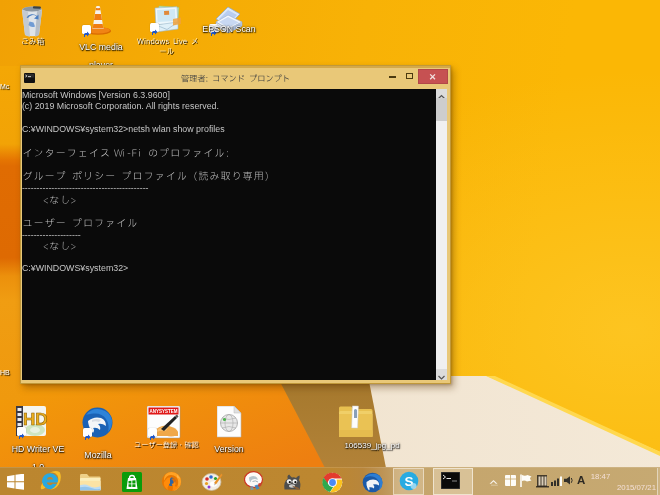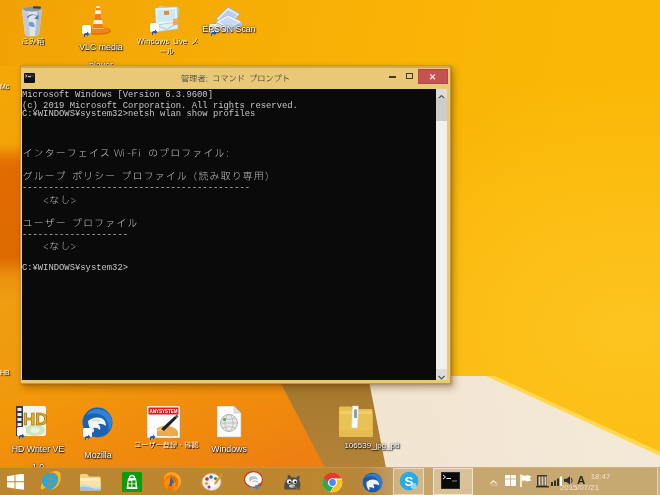--- a/index.html
+++ b/index.html
@@ -1,16 +1,16 @@
 <!DOCTYPE html>
 <html><head><meta charset="utf-8"><style>
 html,body{margin:0;padding:0}
 body{width:660px;height:495px;position:relative;overflow:hidden;font-family:"Liberation Sans",sans-serif}
 .abs{position:absolute}
-.cl{position:absolute;left:21.9px;font-family:Liberation Mono, monospace;font-size:8.85px;color:#c6c6c6;white-space:pre;letter-spacing:0px}
+.cl{position:absolute;left:21.9px;font-family:Liberation Sans, sans-serif;font-size:8.85px;color:#c6c6c6;white-space:pre;letter-spacing:0px}
 .lbl{position:absolute;color:#fff;font-size:8.8px;text-align:center;text-shadow:0.5px 1px 1.2px #000,0 0 2px rgba(0,0,0,.9);line-height:18px}
 </style></head><body>
 <div class="abs" style="left:0;top:0;width:660px;height:495px;background:radial-gradient(ellipse 500px 360px at 630px 330px,rgba(255,210,60,.50),rgba(255,210,60,0) 72%),linear-gradient(99deg,#f1a105 0%,#f5ab05 25%,#f8b206 50%,#fbb705 78%,#fbb705 100%)"></div>
 <div class="abs" style="left:0;top:330px;width:400px;height:140px;background:linear-gradient(to bottom right,#f4a406,#ee7f10 85%);-webkit-mask-image:linear-gradient(to bottom,transparent 0,#000 55px)"></div>
 <div class="abs" style="left:270px;top:376px;width:125px;height:92px;clip-path:polygon(7px 0,98px 0,119px 92px,55px 92px);background:linear-gradient(to bottom,#a5782c,#b28238)"></div>
 <div class="abs" style="left:0px;top:376px;width:660px;height:92px;clip-path:polygon(368px 0,487px 0,660px 76px,660px 92px,386px 92px);background:linear-gradient(80deg,#eedfc8,#f4e9d8)"></div>
 <div class="abs" style="left:480px;top:376px;width:200px;height:90px;clip-path:polygon(6px 0,15px 0,189px 80px,180px 80px);background:#ffd850"></div>
 <div class="abs" style="left:0;top:66px;width:20px;height:334px;background:linear-gradient(to bottom,#f4a705 0px,#f2a306 78px,#e57502 94px,#e06c02 100px,#de6a02 192px,#ec900c 210px,#f09d12 235px,#ef990e 334px)"></div>
 <div class="abs" style="left:0;top:83px;color:#fff;font-size:7px;text-shadow:1px 1px 1px #000">Mc</div>
 <div class="abs" style="left:0;top:369px;color:#fff;font-size:7px;text-shadow:1px 1px 1px #000">HB</div>
@@ -119,21 +119,21 @@
 <svg class="abs" style="left:217px;top:406px" width="26" height="32">
 <path d="M0 0 L17 0 L24 7 L24 31 L0 31 Z" fill="#fdfdfd" stroke="#b8b8b8" stroke-width=".6"></path>
 <path d="M17 0 L17 7 L24 7 Z" fill="#e0e0e0" stroke="#b8b8b8" stroke-width=".5"></path>
 <circle cx="12" cy="17" r="8.5" fill="#e8e8e8" stroke="#9a9a9a" stroke-width=".7"></circle>
 <ellipse cx="12" cy="17" rx="4" ry="8.5" fill="none" stroke="#aaa" stroke-width=".6"></ellipse>
 <line x1="3.5" y1="17" x2="20.5" y2="17" stroke="#aaa" stroke-width=".6"></line>
 <path d="M5 12 Q12 15 19 12" fill="none" stroke="#aaa" stroke-width=".6"></path>
 <path d="M5 22 Q12 19 19 22" fill="none" stroke="#aaa" stroke-width=".6"></path>
 <circle cx="7.5" cy="13.5" r="1.6" fill="#4ab54a"></circle>
 </svg>
-<div class="lbl" style="left:199px;top:439.5px;width:60px">Windows</div>
+<div class="lbl" style="left:199px;top:439.5px;width:60px">Version</div>
 <svg class="abs" style="left:338px;top:404px" width="38" height="36">
 <path d="M1 4 Q1 2.5 2.5 2.5 L13 2.5 L15.5 5 L33 5 Q34.5 5 34.5 6.5 L34.5 8 L1 8 Z" fill="#e8c050"></path>
 <rect x="1" y="7" width="33.5" height="26" rx="1.5" fill="#f0cf68"></rect>
 <path d="M1 10 L34.5 10 L34.5 33 L1 33 Z" fill="#eac254"></path>
 <path d="M14 2 L20 2 L20 24 L14 24 Z" fill="#fdfdfd" stroke="#ccc" stroke-width=".5" transform="rotate(2 17 13)"></path>
 <path d="M16 6 Q17.5 4 19 6 L19 14 L16 14 Z" fill="#8aa0b8"></path>
 <rect x="1" y="26" width="33.5" height="7" rx="1.5" fill="#e6bc4e"></rect>
 </svg>
 <div class="lbl" style="left:342px;top:437px;width:60px;font-size:8px">106539_jpg_pd</div>
 <div class="abs" style="left:19.5px;top:64.5px;width:429px;height:317.5px;
@@ -160,21 +160,21 @@
 <div class="abs" style="left:0;top:0;width:11px;height:11px;background:#dcdcdc"><svg width="11" height="11">
         <path d="M2.5 6.5 L5.5 3.5 L8.5 6.5" stroke="#555" stroke-width="1.2" fill="none"></path>
       </svg></div>
 <div class="abs" style="left:0;top:9px;width:11px;height:23px;background:#cdcdcd"></div>
 <div class="abs" style="left:0;top:280px;width:11px;height:11px;background:#dcdcdc"><svg width="11" height="11">
         <path d="M2.5 4 L5.5 7 L8.5 4" stroke="#555" stroke-width="1.2" fill="none"></path>
       </svg></div>
 </div>
 <div class="cl" style="top:89.5px">Microsoft Windows [Version 6.3.9600]</div>
 <div class="cl" style="top:101.2px">(c) 2019 Microsoft Corporation. All rights reserved.</div>
-<div class="cl" style="top:109px">C:¥WINDOWS¥system32&gt;netsh wlan show profiles</div>
+<div class="cl" style="top:124px">C:¥WINDOWS¥system32&gt;netsh wlan show profiles</div>
 <div class="cl" style="top:183.3px">-------------------------------------------</div>
 <div class="cl" style="top:230.1px">--------------------</div>
 <div class="cl" style="top:263px">C:¥WINDOWS¥system32&gt;</div>
 <svg style="position:absolute;left:21.9px;top:147.7px;overflow:visible" width="210" height="14">
     <path transform="translate(0,8.6)" d="M9.1 -7.2Q7.8 -5.9 6.3 -4.9V0.3H5.7V-4.6Q3.9 -3.4 1.9 -2.7L1.7 -3.2Q3.6 -3.9 5.5 -5.0Q7.3 -6.2 8.7 -7.6Z M16.2 -5.1Q14.8 -6.0 13.2 -6.8L13.4 -7.2Q15.1 -6.4 16.5 -5.5ZM13.3 -0.7Q15.0 -1.1 16.2 -1.7Q17.4 -2.4 18.3 -3.4Q19.2 -4.4 19.9 -6.0L20.3 -5.7Q19.4 -3.3 17.7 -2.0Q16.0 -0.7 13.4 -0.2Z M31.1 -6.4Q30.9 -3.9 29.4 -2.2Q27.9 -0.5 25.3 0.2L25.1 -0.3Q27.4 -0.9 28.7 -2.3Q27.6 -3.3 26.3 -4.1L26.6 -4.5Q27.7 -3.8 29.1 -2.7Q30.2 -4.1 30.5 -5.9H26.4Q25.5 -4.6 24.2 -3.6L23.9 -4.0Q25.9 -5.5 26.9 -7.8L27.4 -7.7Q27.2 -7.1 26.8 -6.4Z M42.6 -3.5H34.8V-4.0H42.6Z M46.2 -6.9H52.9Q52.9 -5.0 52.4 -3.7Q51.8 -2.3 50.7 -1.4Q49.6 -0.5 47.9 0.0L47.6 -0.5Q49.2 -1.0 50.2 -1.7Q51.2 -2.5 51.7 -3.7Q52.2 -4.8 52.3 -6.4H46.2Z M64.1 -0.2H57.5V-0.7H60.4V-4.8H57.8V-5.3H63.8V-4.8H61.0V-0.7H64.1Z M75.4 -7.2Q74.1 -5.9 72.6 -4.9V0.3H72.0V-4.6Q70.2 -3.4 68.2 -2.7L68.0 -3.2Q69.9 -3.9 71.8 -5.0Q73.6 -6.2 75.0 -7.6Z M86.4 -0.1Q84.9 -1.6 83.4 -2.7Q82.6 -1.9 81.6 -1.2Q80.6 -0.5 79.4 -0.1L79.1 -0.6Q81.5 -1.5 83.0 -3.0Q84.5 -4.6 84.9 -6.5H79.8V-7.0H85.5Q85.5 -6.8 85.4 -6.3Q85.0 -4.5 83.8 -3.1Q85.4 -1.9 86.8 -0.5Z M94.6 0.0H93.9L92.1 -7.2H92.7L94.3 -0.7H94.3L96.0 -7.2H96.7L98.4 -0.7H98.5L100.0 -7.2H100.6L98.8 0.0H98.1L96.4 -6.5H96.3Z M101.3 -7.1V-7.2Q101.3 -7.3 101.4 -7.4Q101.5 -7.5 101.7 -7.5Q101.9 -7.5 102.0 -7.4Q102.1 -7.3 102.1 -7.2V-7.1Q102.1 -6.9 102.0 -6.8Q101.9 -6.7 101.7 -6.7Q101.5 -6.7 101.4 -6.8Q101.3 -6.9 101.3 -7.1ZM101.9 0.0H101.4V-5.3H101.9Z M108.3 -2.8H105.7V-3.4H108.3Z M111.1 -3.4V0.0H110.5V-7.2H114.6V-6.7H111.1V-3.9H114.3V-3.4Z M117.2 -7.1V-7.2Q117.2 -7.3 117.3 -7.4Q117.4 -7.5 117.6 -7.5Q117.8 -7.5 117.9 -7.4Q118.0 -7.3 118.0 -7.2V-7.1Q118.0 -6.9 117.9 -6.8Q117.8 -6.7 117.6 -6.7Q117.4 -6.7 117.3 -6.8Q117.2 -6.9 117.2 -7.1ZM117.9 0.0H117.3V-5.3H117.9Z M135.1 -3.7Q135.1 -2.1 134.1 -1.2Q133.2 -0.3 131.4 -0.0L131.3 -0.6Q132.9 -0.8 133.7 -1.5Q134.5 -2.3 134.5 -3.7Q134.5 -4.5 134.2 -5.2Q133.8 -5.8 133.1 -6.2Q132.4 -6.6 131.5 -6.6Q131.2 -3.6 130.6 -2.2Q129.9 -0.8 129.0 -0.8Q128.5 -0.8 128.1 -1.0Q127.6 -1.3 127.4 -1.9Q127.1 -2.4 127.1 -3.1Q127.1 -4.3 127.7 -5.2Q128.2 -6.1 129.1 -6.6Q130.1 -7.1 131.2 -7.1Q132.3 -7.1 133.2 -6.7Q134.1 -6.3 134.6 -5.5Q135.1 -4.7 135.1 -3.7ZM131.0 -6.6Q130.0 -6.6 129.3 -6.1Q128.5 -5.7 128.1 -4.9Q127.7 -4.1 127.7 -3.1Q127.7 -2.6 127.8 -2.1Q128.0 -1.7 128.3 -1.5Q128.6 -1.3 128.9 -1.3Q129.6 -1.3 130.2 -2.6Q130.7 -3.9 131.0 -6.6Z M146.7 -7.1Q146.7 -6.6 146.4 -6.3Q146.1 -6.0 145.5 -6.0Q145.3 -6.0 145.1 -6.1Q144.8 -3.6 143.6 -2.1Q142.4 -0.6 140.0 0.2L139.8 -0.4Q141.4 -0.9 142.4 -1.6Q143.4 -2.4 143.9 -3.5Q144.4 -4.7 144.5 -6.3H138.4V-6.8H144.4Q144.4 -6.9 144.4 -7.1Q144.4 -7.6 144.7 -8.0Q145.0 -8.3 145.5 -8.3Q146.1 -8.3 146.4 -8.0Q146.7 -7.6 146.7 -7.1ZM146.3 -7.2Q146.3 -7.5 146.1 -7.7Q145.9 -7.9 145.5 -7.9Q145.2 -7.9 145.0 -7.7Q144.8 -7.5 144.8 -7.2V-7.1Q144.8 -6.8 145.0 -6.6Q145.2 -6.4 145.5 -6.4Q145.9 -6.4 146.1 -6.6Q146.3 -6.8 146.3 -7.1Z M150.4 0.0H149.8V-6.9H156.6V0.0H156.0V-0.9H150.4ZM150.4 -6.4V-1.4H156.0V-6.4Z M160.7 -6.9H167.5Q167.4 -5.0 166.9 -3.7Q166.4 -2.3 165.3 -1.4Q164.2 -0.5 162.4 0.0L162.2 -0.5Q163.8 -1.0 164.8 -1.7Q165.8 -2.5 166.3 -3.7Q166.8 -4.8 166.9 -6.4H160.7Z M175.7 -2.7Q176.5 -3.1 177.0 -3.6Q177.6 -4.2 177.8 -4.8H172.2V-5.3H178.4L178.4 -4.9Q178.1 -4.1 177.5 -3.4Q176.9 -2.7 176.0 -2.2ZM172.6 0.1Q173.4 -0.2 173.9 -0.6Q174.4 -1.0 174.6 -1.5Q174.8 -2.0 174.8 -2.7V-3.9H175.3V-2.7Q175.3 -1.5 174.7 -0.7Q174.2 0.0 172.9 0.6Z M189.9 -7.2Q188.7 -5.9 187.1 -4.9V0.3H186.5V-4.6Q184.7 -3.4 182.7 -2.7L182.5 -3.2Q184.4 -3.9 186.3 -5.0Q188.2 -6.2 189.5 -7.6Z M201.6 -3.9Q201.1 -2.4 200.2 -1.4Q199.4 -0.4 198.3 0.1H197.8V-7.5H198.3V-0.5Q200.2 -1.5 201.1 -4.1ZM195.4 -7.5H195.9V-4.5Q195.9 -2.8 195.4 -1.7Q194.9 -0.6 193.7 0.2L193.4 -0.2Q194.4 -1.0 194.9 -2.0Q195.4 -2.9 195.4 -4.5Z M205.1 -4.8V-4.9Q205.1 -5.1 205.2 -5.2Q205.3 -5.4 205.6 -5.4Q205.8 -5.4 205.9 -5.2Q206.0 -5.1 206.0 -4.9V-4.8Q206.0 -4.6 205.9 -4.5Q205.8 -4.4 205.6 -4.4Q205.3 -4.4 205.2 -4.5Q205.1 -4.6 205.1 -4.8ZM205.1 -0.4V-0.5Q205.1 -0.7 205.2 -0.8Q205.3 -0.9 205.6 -0.9Q205.8 -0.9 205.9 -0.8Q206.0 -0.7 206.0 -0.5V-0.4Q206.0 -0.1 205.9 -0.0Q205.8 0.1 205.6 0.1Q205.3 0.1 205.2 -0.0Q205.1 -0.1 205.1 -0.4Z" fill="#c6c6c6"></path>
   </svg>
 <svg style="position:absolute;left:21.9px;top:171.14000000000001px;overflow:visible" width="250" height="14">
     <path transform="translate(0,8.6)" d="M9.3 -8.2Q9.9 -7.3 10.2 -6.5L9.8 -6.3Q9.4 -7.3 8.9 -8.0ZM8.2 -7.8Q8.8 -6.9 9.1 -6.2L8.7 -6.0L8.6 -6.1Q8.4 -3.7 6.9 -2.1Q5.4 -0.4 3.0 0.3L2.7 -0.2Q5.0 -0.8 6.4 -2.3Q7.7 -3.7 8.0 -5.8H4.1Q3.3 -4.5 1.9 -3.5L1.5 -3.9Q3.6 -5.4 4.6 -7.7L5.1 -7.5Q4.8 -6.9 4.4 -6.3H8.5Q8.2 -7.1 7.8 -7.7Z M20.7 -3.9Q20.3 -2.4 19.4 -1.4Q18.6 -0.4 17.5 0.1H17.0V-7.5H17.5V-0.5Q19.4 -1.5 20.3 -4.1ZM14.6 -7.5H15.1V-4.5Q15.1 -2.8 14.6 -1.7Q14.0 -0.6 12.9 0.2L12.6 -0.2Q13.6 -1.0 14.1 -2.0Q14.6 -2.9 14.6 -4.5Z M31.5 -3.5H23.7V-4.0H31.5Z M43.2 -7.1Q43.2 -6.6 42.9 -6.3Q42.6 -6.0 42.1 -6.0Q41.8 -6.0 41.6 -6.1Q41.4 -3.6 40.2 -2.1Q39.0 -0.6 36.6 0.2L36.3 -0.4Q37.9 -0.9 38.9 -1.6Q39.9 -2.4 40.4 -3.5Q40.9 -4.7 41.1 -6.3H34.9V-6.8H41.0Q40.9 -6.9 40.9 -7.1Q40.9 -7.6 41.2 -8.0Q41.5 -8.3 42.1 -8.3Q42.6 -8.3 42.9 -8.0Q43.2 -7.6 43.2 -7.1ZM42.8 -7.2Q42.8 -7.5 42.6 -7.7Q42.4 -7.9 42.1 -7.9Q41.7 -7.9 41.5 -7.7Q41.3 -7.5 41.3 -7.2V-7.1Q41.3 -6.8 41.5 -6.6Q41.7 -6.4 42.1 -6.4Q42.4 -6.4 42.6 -6.6Q42.8 -6.8 42.8 -7.1Z M57.3 -7.4Q57.3 -7.9 57.6 -8.2Q58.0 -8.5 58.5 -8.5Q59.0 -8.5 59.3 -8.2Q59.7 -7.9 59.7 -7.4Q59.7 -6.9 59.3 -6.6Q59.0 -6.2 58.5 -6.2Q58.0 -6.2 57.6 -6.6Q57.3 -6.9 57.3 -7.4ZM59.2 -7.3V-7.4Q59.2 -7.8 59.0 -7.9Q58.8 -8.1 58.5 -8.1Q58.1 -8.1 57.9 -7.9Q57.7 -7.8 57.7 -7.4V-7.3Q57.7 -7.0 57.9 -6.8Q58.1 -6.6 58.5 -6.6Q58.8 -6.6 59.0 -6.8Q59.2 -7.0 59.2 -7.3ZM53.2 0.3 53.0 -0.2H54.7V-5.5H51.1V-6.0H54.7V-7.6H55.2V-6.0H58.6V-5.5H55.2V-0.3Q55.2 0.0 55.0 0.1Q54.9 0.3 54.6 0.3ZM50.8 -1.0Q51.4 -1.7 51.8 -2.6Q52.2 -3.5 52.4 -4.4L52.9 -4.2Q52.7 -3.3 52.3 -2.4Q51.9 -1.5 51.3 -0.7ZM58.5 -0.7Q57.6 -2.2 56.9 -4.2L57.5 -4.4Q58.0 -2.5 59.0 -1.0Z M64.5 -0.4Q65.8 -0.7 66.6 -1.2Q67.4 -1.6 67.8 -2.4Q68.1 -3.1 68.1 -4.3V-7.5H68.7V-4.3Q68.7 -3.0 68.3 -2.1Q67.8 -1.3 67.0 -0.7Q66.1 -0.2 64.8 0.1ZM63.8 -2.9H63.3V-7.5H63.8Z M77.1 -5.9Q76.5 -6.3 75.7 -6.6Q74.9 -6.9 74.2 -7.1L74.4 -7.6Q75.1 -7.4 75.9 -7.1Q76.6 -6.7 77.4 -6.4ZM73.9 -0.6Q75.6 -0.8 76.8 -1.4Q78.1 -2.1 79.0 -3.1Q79.9 -4.2 80.6 -5.8L81.1 -5.4Q80.0 -3.0 78.3 -1.7Q76.6 -0.4 74.0 -0.0ZM76.4 -3.4Q74.7 -4.3 73.4 -4.6L73.6 -5.1Q74.3 -4.9 75.1 -4.6Q75.9 -4.3 76.6 -3.9Z M92.1 -3.5H84.3V-4.0H92.1Z M109.1 -7.1Q109.1 -6.6 108.8 -6.3Q108.5 -6.0 107.9 -6.0Q107.7 -6.0 107.5 -6.1Q107.2 -3.6 106.0 -2.1Q104.8 -0.6 102.4 0.2L102.2 -0.4Q103.8 -0.9 104.8 -1.6Q105.8 -2.4 106.3 -3.5Q106.8 -4.7 106.9 -6.3H100.8V-6.8H106.8Q106.8 -6.9 106.8 -7.1Q106.8 -7.6 107.1 -8.0Q107.4 -8.3 107.9 -8.3Q108.5 -8.3 108.8 -8.0Q109.1 -7.6 109.1 -7.1ZM108.7 -7.2Q108.7 -7.5 108.5 -7.7Q108.3 -7.9 107.9 -7.9Q107.6 -7.9 107.4 -7.7Q107.2 -7.5 107.2 -7.2V-7.1Q107.2 -6.8 107.4 -6.6Q107.6 -6.4 107.9 -6.4Q108.3 -6.4 108.5 -6.6Q108.7 -6.8 108.7 -7.1Z M112.8 0.0H112.2V-6.9H119.0V0.0H118.4V-0.9H112.8ZM112.8 -6.4V-1.4H118.4V-6.4Z M123.1 -6.9H129.9Q129.8 -5.0 129.3 -3.7Q128.8 -2.3 127.7 -1.4Q126.6 -0.5 124.8 0.0L124.6 -0.5Q126.2 -1.0 127.2 -1.7Q128.2 -2.5 128.7 -3.7Q129.2 -4.8 129.3 -6.4H123.1Z M138.1 -2.7Q138.9 -3.1 139.4 -3.6Q140.0 -4.2 140.2 -4.8H134.6V-5.3H140.8L140.8 -4.9Q140.5 -4.1 139.9 -3.4Q139.3 -2.7 138.4 -2.2ZM135.0 0.1Q135.8 -0.2 136.3 -0.6Q136.8 -1.0 137.0 -1.5Q137.2 -2.0 137.2 -2.7V-3.9H137.7V-2.7Q137.7 -1.5 137.1 -0.7Q136.6 0.0 135.3 0.6Z M152.3 -7.2Q151.1 -5.9 149.5 -4.9V0.3H148.9V-4.6Q147.1 -3.4 145.1 -2.7L144.9 -3.2Q146.8 -3.9 148.7 -5.0Q150.6 -6.2 151.9 -7.6Z M164.0 -3.9Q163.5 -2.4 162.6 -1.4Q161.8 -0.4 160.7 0.1H160.2V-7.5H160.7V-0.5Q162.6 -1.5 163.5 -4.1ZM157.8 -7.5H158.3V-4.5Q158.3 -2.8 157.8 -1.7Q157.3 -0.6 156.1 0.2L155.8 -0.2Q156.8 -1.0 157.3 -2.0Q157.8 -2.9 157.8 -4.5Z M174.4 -7.8H174.9Q174.4 -7.4 174.0 -6.7Q173.5 -6.0 173.3 -5.2Q173.0 -4.3 173.0 -3.5V-2.9Q173.0 -2.1 173.3 -1.3Q173.5 -0.5 174.0 0.2Q174.4 0.9 174.9 1.4H174.4Q173.6 0.7 173.0 -0.5Q172.5 -1.8 172.5 -3.2Q172.5 -4.7 173.0 -5.9Q173.6 -7.1 174.4 -7.8Z M180.6 -5.5H182.8V-6.7H180.5V-7.1H182.8V-8.2H183.2V-7.1H185.7V-6.7H183.2V-5.5H185.5V-5.1H180.6ZM177.3 -7.9H179.9V-7.4H177.3ZM177.0 -6.5H180.2V-6.0H177.0ZM179.9 -4.7H177.4V-5.1H179.9ZM185.1 -3.8H180.9V-2.5H180.5V-4.2H185.6V-2.5H185.1ZM179.9 -3.4H177.4V-3.8H179.9ZM182.0 -3.1H182.4V-2.9Q182.4 -1.5 181.9 -0.6Q181.4 0.2 180.3 0.8L180.1 0.4Q181.1 -0.1 181.5 -0.9Q182.0 -1.6 182.0 -2.9ZM185.4 -1.4 185.9 -1.2V0.1Q185.9 0.4 185.7 0.5Q185.6 0.6 185.4 0.6H184.4Q183.9 0.6 183.7 0.4Q183.6 0.2 183.6 -0.2V-3.1H184.0V-0.3Q184.0 -0.0 184.1 0.1Q184.2 0.2 184.5 0.2H185.4ZM177.8 0.8H177.4V-2.4H179.9V0.2H177.8ZM179.5 -2.0H177.8V-0.2H179.5Z M196.5 -1.8Q195.8 -2.4 195.3 -2.7Q194.9 -1.5 194.3 -0.8Q193.6 -0.2 192.7 0.2L192.4 -0.2Q193.3 -0.6 193.9 -1.2Q194.5 -1.8 194.8 -3.0Q193.4 -3.8 192.2 -3.9Q191.9 -2.5 191.5 -1.6Q191.2 -1.0 190.8 -0.6Q190.4 -0.2 189.9 -0.2Q189.3 -0.2 188.9 -0.7Q188.5 -1.1 188.5 -1.8Q188.5 -2.5 188.9 -3.1Q189.3 -3.7 190.1 -4.1Q190.8 -4.4 191.7 -4.4H191.8Q192.1 -5.7 192.2 -6.9H189.2V-7.3H192.7Q192.6 -5.9 192.3 -4.4Q193.6 -4.2 195.0 -3.5Q195.2 -4.4 195.3 -5.7L195.9 -5.6Q195.7 -4.3 195.4 -3.2Q196.1 -2.8 196.8 -2.3ZM191.7 -3.9H191.6Q190.9 -3.9 190.3 -3.7Q189.7 -3.4 189.4 -2.9Q189.0 -2.4 189.0 -1.8Q189.0 -1.3 189.3 -1.0Q189.5 -0.8 189.9 -0.8Q190.6 -0.8 191.0 -1.8Q191.4 -2.7 191.7 -3.9Z M203.4 -7.4H203.0V0.7H202.5V-1.4Q201.0 -0.9 199.2 -0.5L199.1 -1.0Q199.3 -1.0 199.8 -1.1V-7.4H199.2V-7.8H203.4ZM208.0 0.1 207.7 0.6Q206.6 -0.5 205.8 -1.7Q204.9 -0.5 203.5 0.6L203.3 0.1Q204.7 -0.9 205.5 -2.1Q205.0 -3.1 204.6 -4.2Q204.3 -5.3 204.1 -6.7L204.6 -6.8Q204.8 -5.5 205.1 -4.5Q205.4 -3.5 205.8 -2.6Q206.4 -3.5 206.7 -4.6Q207.0 -5.7 207.1 -7.1H203.8V-7.6H207.6V-7.2Q207.5 -5.6 207.1 -4.4Q206.8 -3.2 206.1 -2.1Q206.9 -0.9 208.0 0.1ZM200.3 -5.7H202.5V-7.4H200.3ZM202.5 -5.3H200.3V-3.6H202.5ZM200.3 -1.2Q201.4 -1.5 202.5 -1.8V-3.2H200.3Z M211.8 -2.6Q211.9 -4.9 212.2 -7.8L212.7 -7.8Q212.5 -6.3 212.4 -4.8H212.5Q212.6 -5.2 212.7 -5.5Q213.1 -6.4 213.8 -6.9Q214.4 -7.4 215.3 -7.4Q216.0 -7.4 216.5 -7.0Q217.0 -6.6 217.3 -5.9Q217.6 -5.3 217.6 -4.3Q217.6 -2.3 216.5 -1.1Q215.4 -0.0 213.2 0.2L213.1 -0.3Q215.1 -0.5 216.1 -1.5Q217.1 -2.5 217.1 -4.3Q217.1 -5.5 216.6 -6.2Q216.1 -6.9 215.2 -6.9Q214.3 -6.9 213.6 -6.2Q212.9 -5.5 212.5 -4.2Q212.4 -3.9 212.4 -3.6Q212.4 -3.3 212.4 -2.6Z M230.0 -6.9H225.8V-6.1H229.0V-3.0H227.9V-2.1H230.0V-1.7H227.9V0.0Q227.9 0.6 227.4 0.6H225.7L225.6 0.2H227.4V-1.7H221.3V-2.1H227.4V-3.0H222.3V-6.1H225.4V-6.9H221.3V-7.3H225.4V-8.2H225.8V-7.3H230.0ZM225.4 -5.7H222.8V-4.7H225.4ZM228.5 -4.7V-5.7H225.8V-4.7ZM225.4 -4.4H222.8V-3.4H225.4ZM225.8 -3.4H228.5V-4.4H225.8ZM223.1 -1.4Q224.1 -0.9 225.0 -0.2L224.7 0.1Q223.9 -0.5 222.9 -1.0Z M233.2 -7.8H240.6V0.1Q240.6 0.3 240.5 0.4Q240.4 0.5 240.1 0.5H238.6L238.4 0.1H240.1V-2.5H237.1V0.5H236.6V-2.5H233.6Q233.5 -1.4 233.3 -0.7Q233.1 0.0 232.6 0.7L232.2 0.3Q232.6 -0.3 232.8 -1.0Q233.0 -1.6 233.1 -2.6Q233.2 -3.5 233.2 -5.1ZM236.6 -5.3V-7.4H233.7V-5.3ZM237.1 -5.3H240.1V-7.4H237.1ZM236.6 -2.9V-4.9H233.7Q233.7 -3.8 233.6 -2.9ZM237.1 -4.9V-2.9H240.1V-4.9Z M243.8 1.4H243.3Q243.8 0.9 244.2 0.2Q244.7 -0.5 244.9 -1.3Q245.2 -2.1 245.2 -2.9V-3.5Q245.2 -4.3 244.9 -5.2Q244.7 -6.0 244.2 -6.7Q243.8 -7.4 243.3 -7.8H243.8Q244.6 -7.1 245.1 -5.9Q245.7 -4.7 245.7 -3.2Q245.7 -1.8 245.1 -0.5Q244.6 0.7 243.8 1.4Z" fill="#c6c6c6"></path>
   </svg>
 <svg style="position:absolute;left:21.9px;top:194.58px;overflow:visible" width="56" height="14">
@@ -303,13 +303,13 @@
     <rect x="3" y="5.5" width="2" height="5.5" fill="#33302a"></rect>
 <rect x="6" y="3.5" width="2" height="7.5" fill="#33302a"></rect>
     <rect x="9" y="1.5" width="2" height="9.5" fill="#fdfcf8"></rect>
 </svg>
 <svg class="abs" style="left:564px;top:475px" width="12" height="12">
 <path d="M0 3.8 L2.6 3.8 L6 1.2 L6 9.6 L2.6 7 L0 7 Z" fill="#33302a"></path>
 <path d="M7.3 3 Q9 5.4 7.3 7.8" fill="none" stroke="#33302a" stroke-width="1"></path>
 </svg>
 <div class="abs" style="left:577px;top:473.5px;color:#2e2a24;font-size:11.5px;font-weight:bold;font-family:'Liberation Sans'">A</div>
 <div class="abs" style="left:560px;top:471.5px;width:81px;text-align:center;color:#f3dfd6;font-size:7.8px">18:47</div>
-<div class="abs" style="left:560px;top:483px;width:96px;text-align:left;color:#f3dfd6;font-size:7.8px">2015/07/21</div>
+<div class="abs" style="left:560px;top:483px;width:96px;text-align:right;color:#f3dfd6;font-size:7.8px">2015/07/21</div>
 <div class="abs" style="left:656.5px;top:468px;width:3.5px;height:27px;border-left:1px solid rgba(255,255,255,.45);background:rgba(255,255,255,.12)"></div>
 </body></html>

